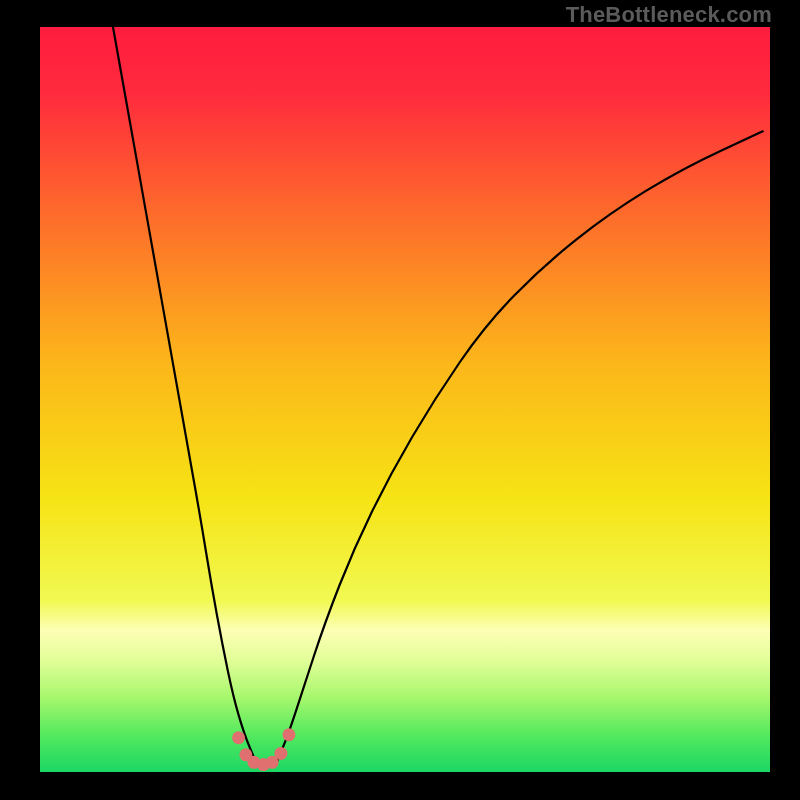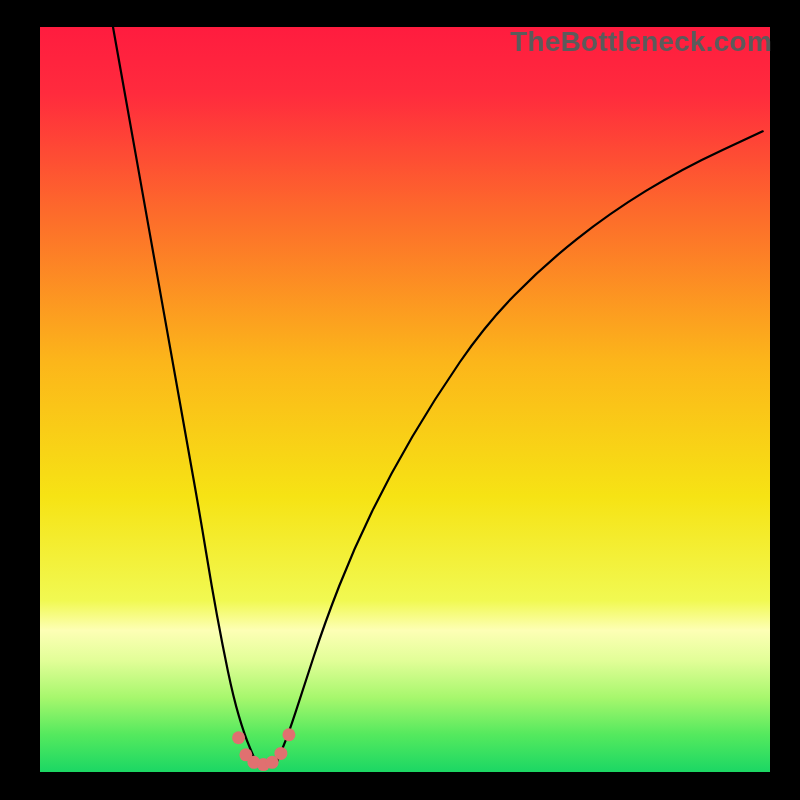--- a/index.html
+++ b/index.html
@@ -30,25 +30,24 @@
     position: absolute;
     inset: 0;
     width: 730px;
     height: 745px;
   }
   .watermark {
     position: absolute;
     top: 2px;
     right: 28px;
     font-family: Arial, Helvetica, sans-serif;
-    font-size: 28px;
+    font-size: 22px;
     font-weight: 600;
     color: #5b5b5b;
     letter-spacing: 0.2px;
-    margin-top: 24px;
   }
 </style>
 </head>
 <body>
 
 <div class="frame">
 
   <div class="plot-area">
 
     <svg class="gradient-bg" viewBox="0 0 730 745" preserveAspectRatio="none">

